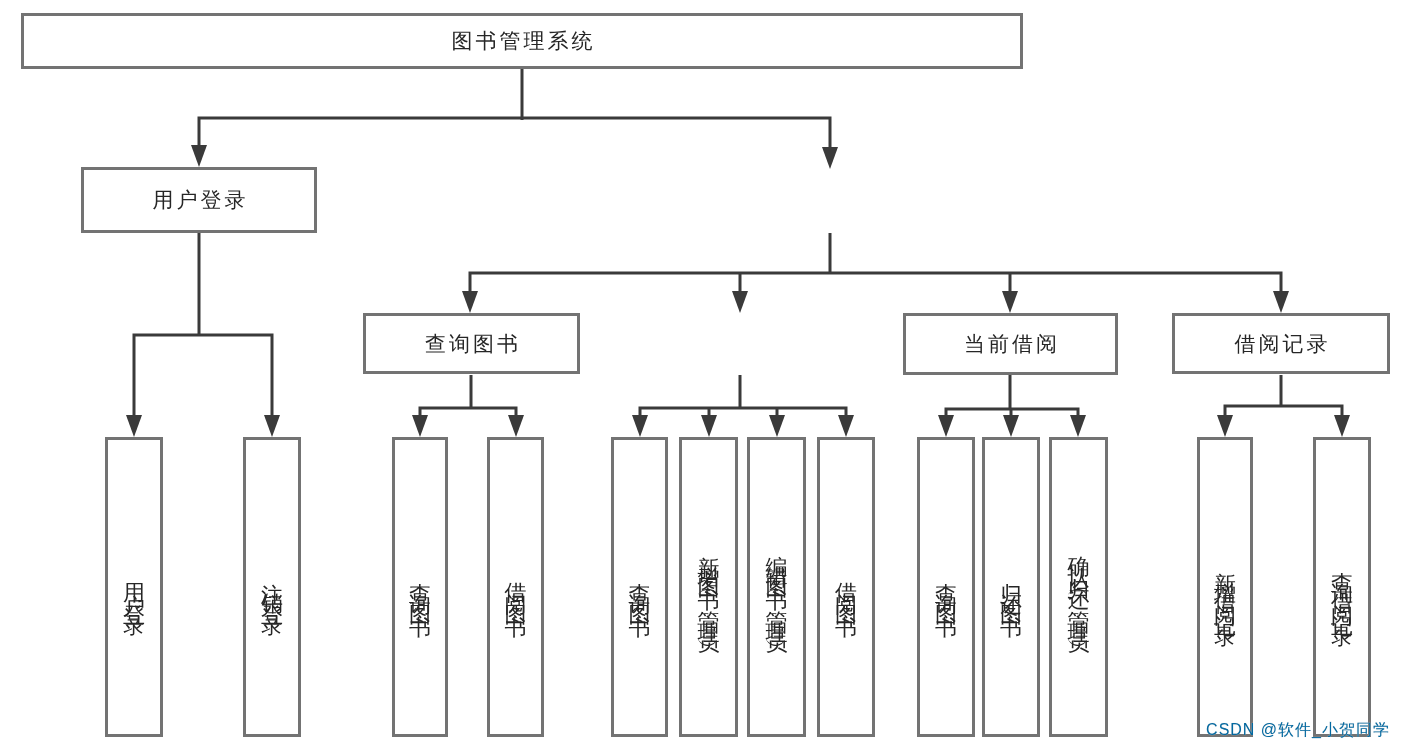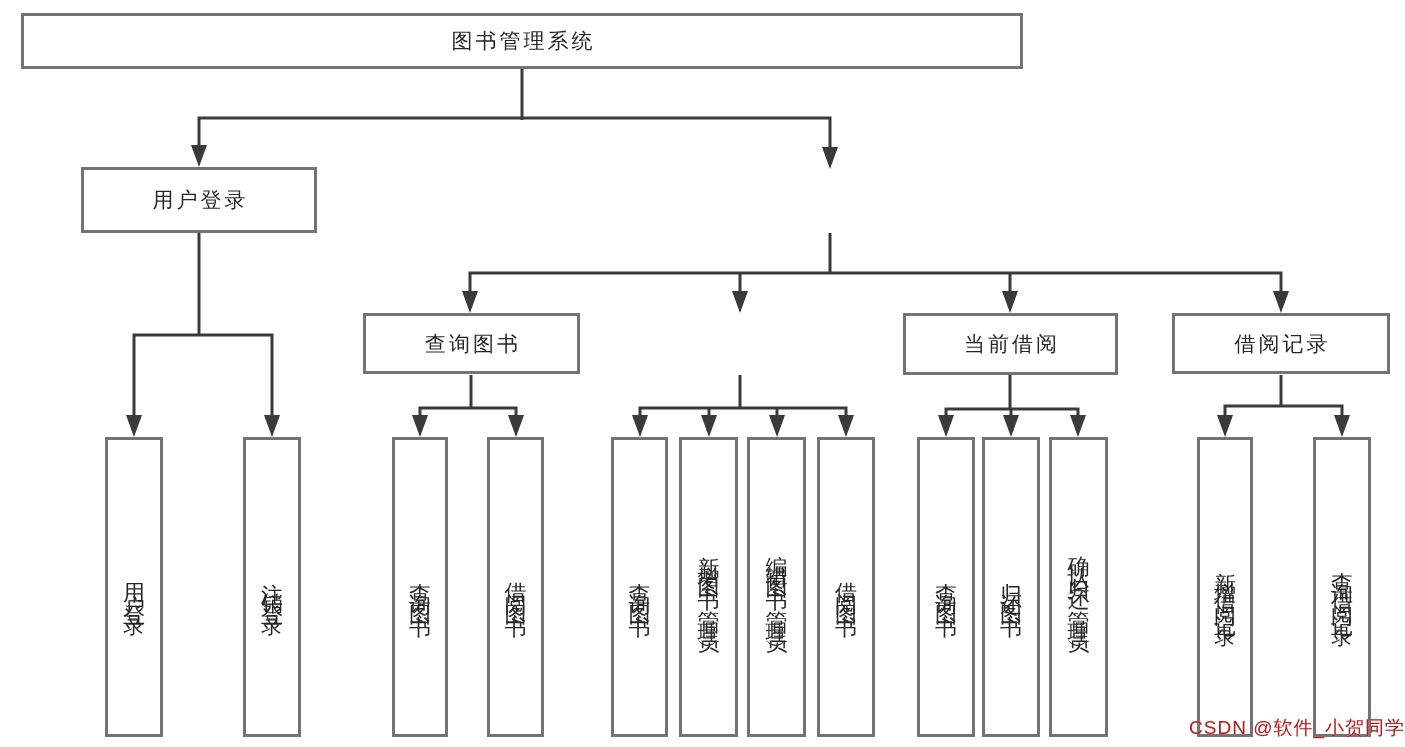--- a/index.html
+++ b/index.html
@@ -30,25 +30,25 @@
   .node.v span{
     writing-mode:vertical-rl;
     text-orientation:mixed;
     letter-spacing:11px;
     line-height:1;
     font-size:22px;
     white-space:nowrap;
   }
   .watermark{
     position:absolute;
-    right:0;
+    right:15px;
     bottom:6px;
-    font-size:19px;
+    font-size:16px;
     letter-spacing:1px;
-    color:#b91c1c;
+    color:#0369a1;
     text-shadow:0 0 1px #d8d8d8;
     white-space:nowrap;
   }
 </style>
 </head>
 <body>
 
 <div class="canvas">
 
   <svg class="connectors" viewBox="0 0 1405 747" xmlns="http://www.w3.org/2000/svg">

